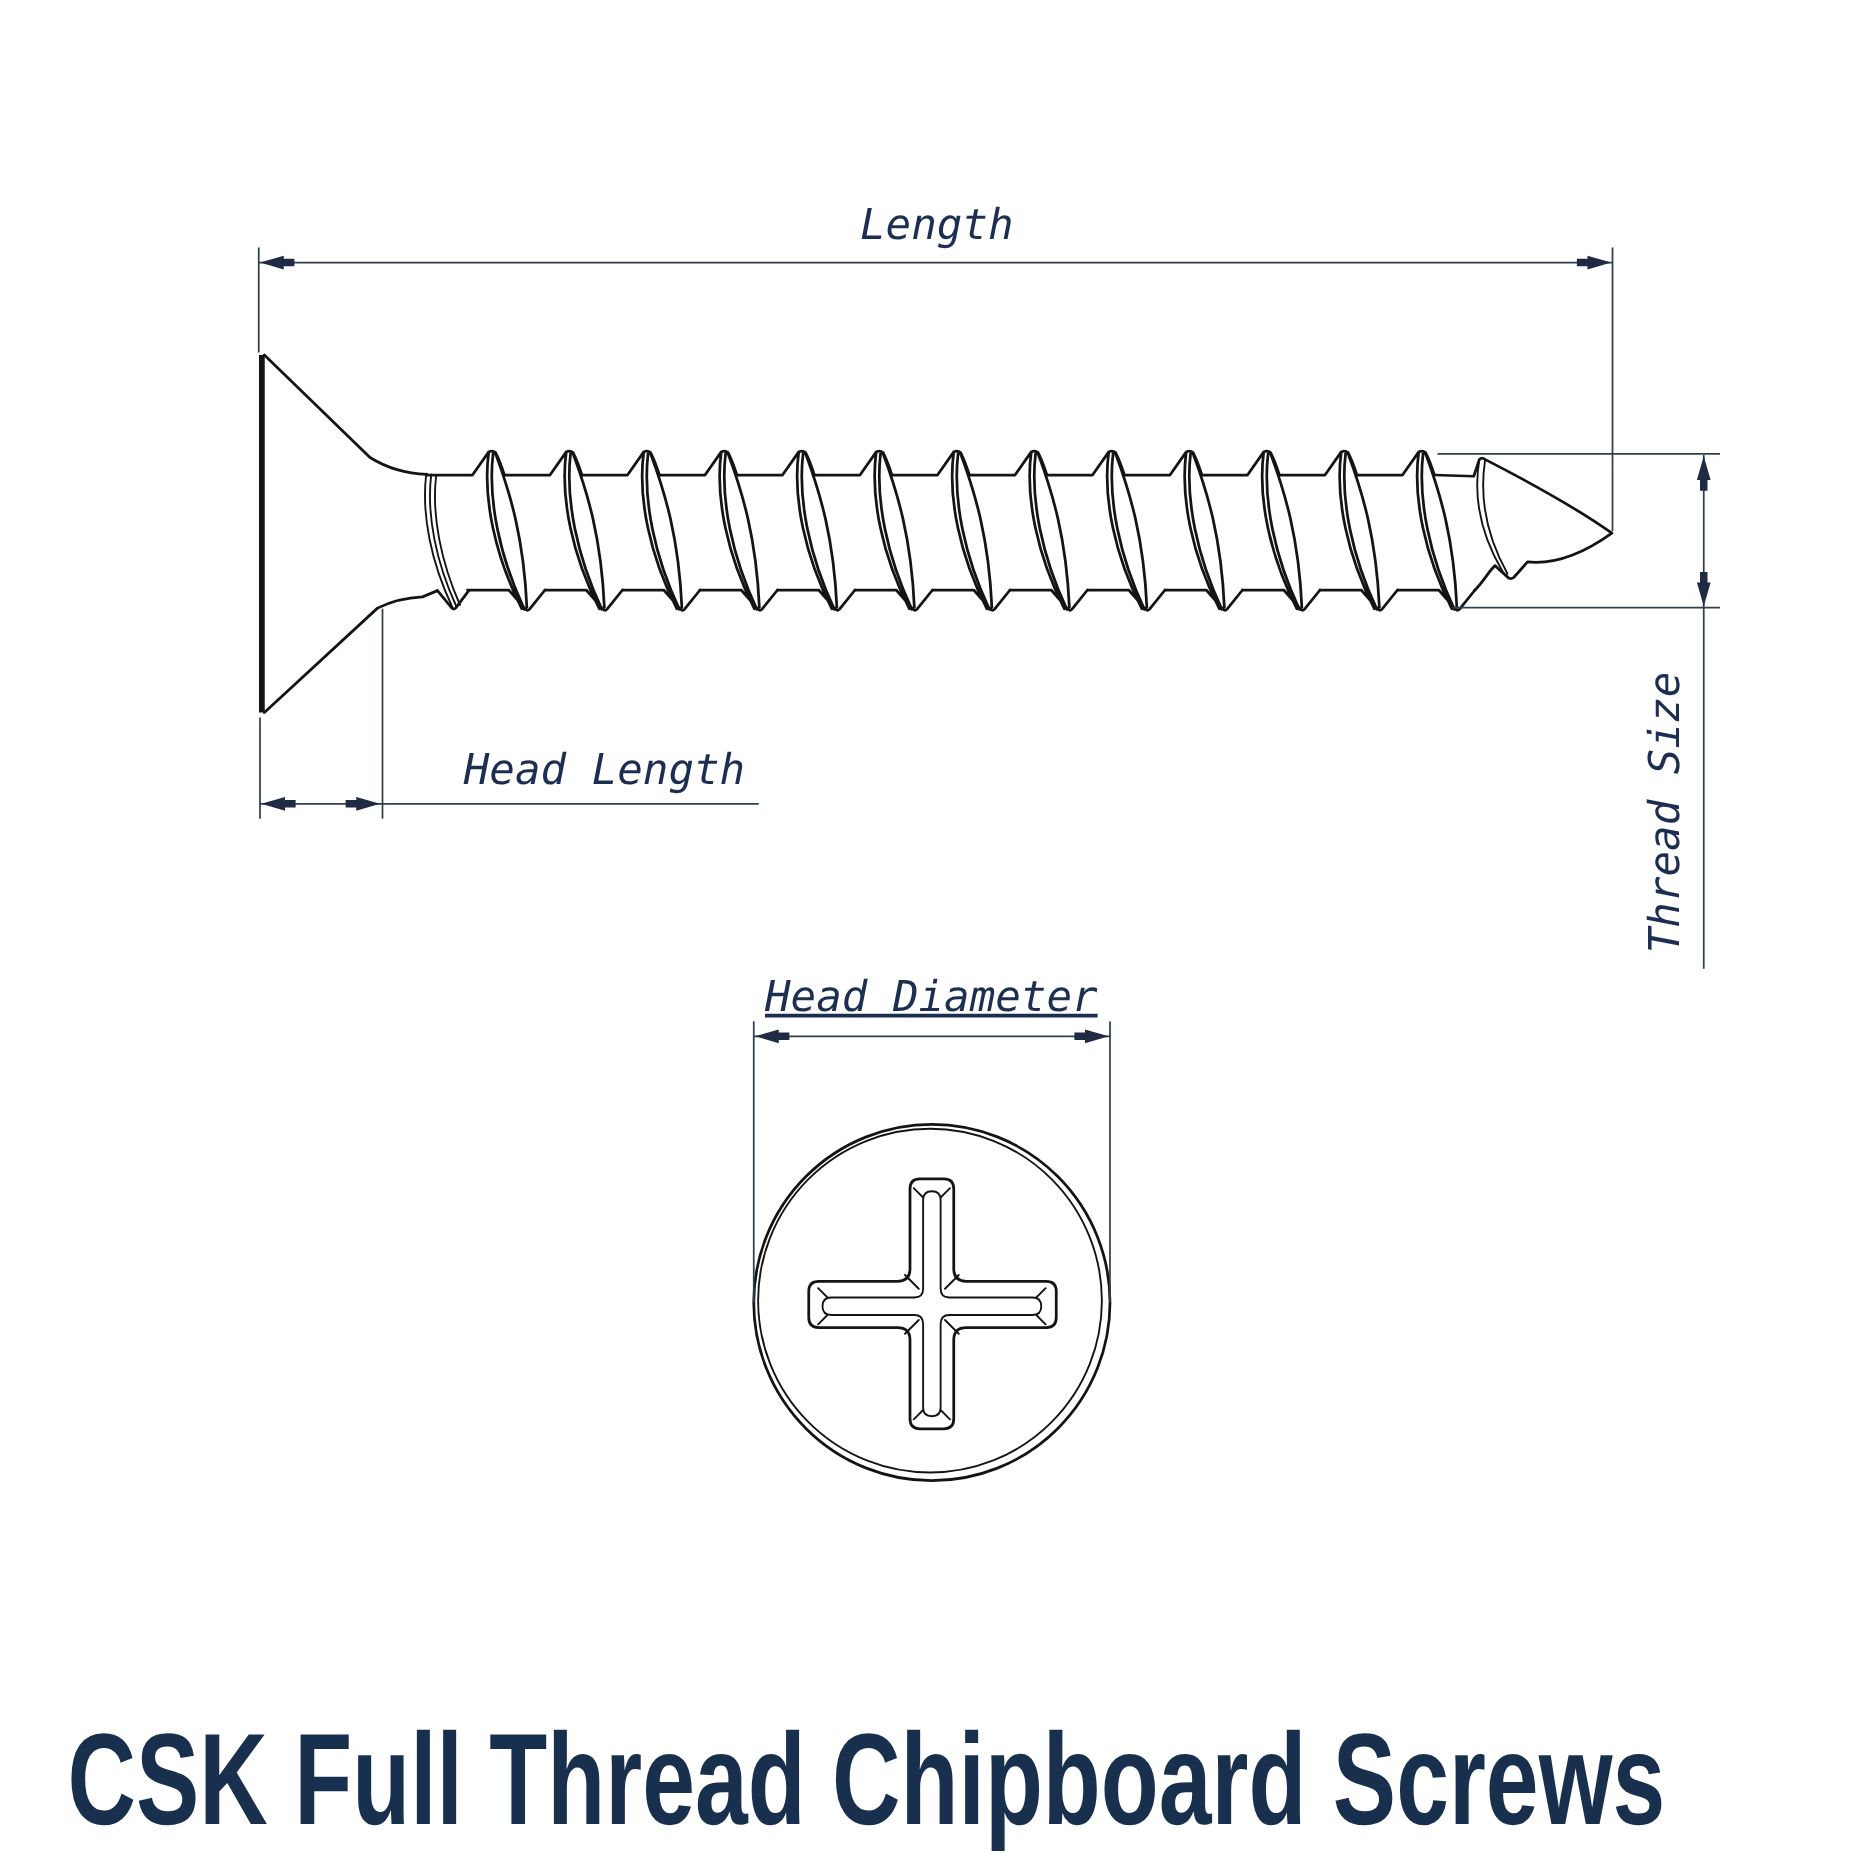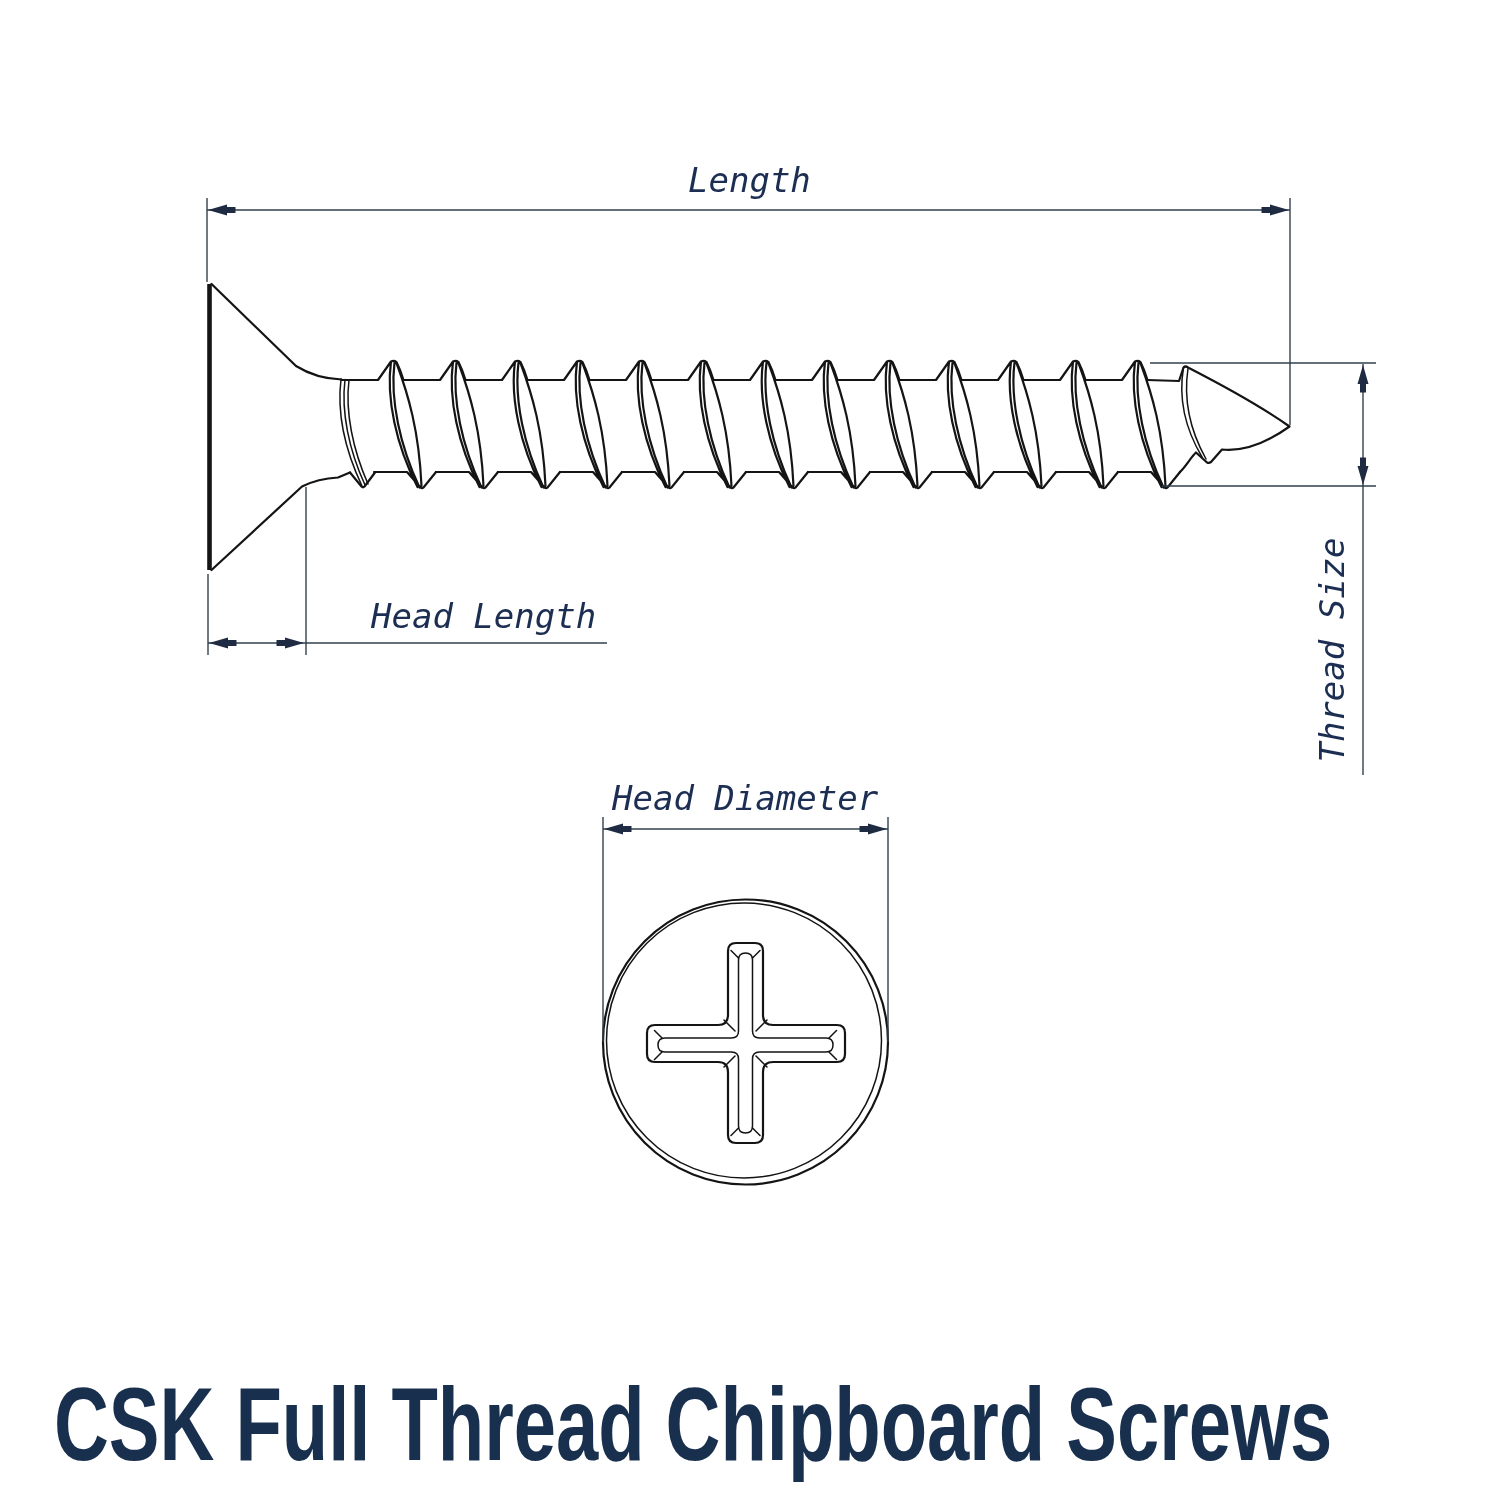--- a/index.html
+++ b/index.html
@@ -156,16 +156,16 @@
       <use href="#arr" class="arrow" transform="translate(887,829) rotate(180)"></use>
     </g>
   </svg>
 
   <div class="dim-label" style="left:688px;top:163px;">Length</div>
 
   <div class="dim-label" style="left:371px;top:599px;">Head Length</div>
 
   <div class="dim-label rotated" style="left:1219px;top:633px;">Thread Size</div>
 
-  <div class="dim-label" style="left:612px;top:781px;">Head Diameter</div>
+  <div class="dim-label" style="left:612px;top:781px;text-decoration:underline;">Head Diameter</div>
 
   <div class="title">CSK Full Thread Chipboard Screws</div>
 </div>
 
 </body></html>

